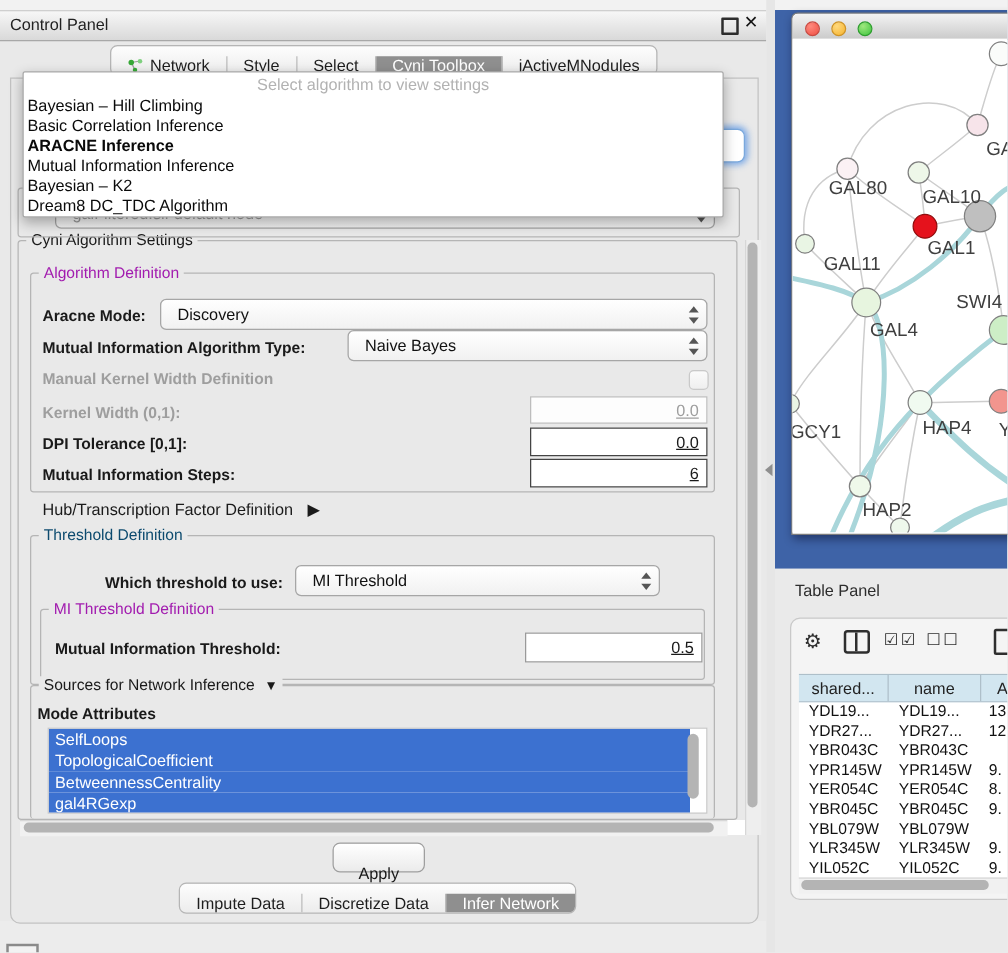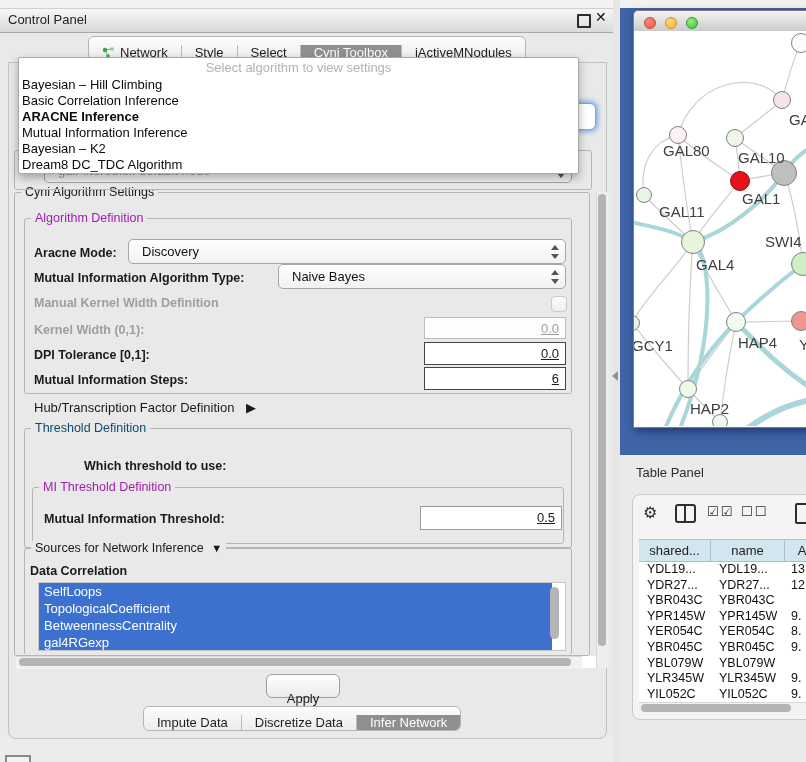--- a/index.html
+++ b/index.html
@@ -200,33 +200,37 @@
 
   <div class="abs lbl plain" style="left:34px;top:400px;">
     <span>Hub/Transcription Factor Definition</span>
     <span style="margin-left:8px;font-size:13px;">▶</span>
   </div>
 
   <div class="abs grp" style="left:24px;top:428px;width:546px;height:118px;">
     <span class="grp-label t-green">Threshold Definition</span>
   </div>
   <div class="abs lbl" style="left:84px;top:459px;">Which threshold to use:</div>
+  <div class="abs combo" style="left:236px;top:452px;width:292px;">
+    <span class="val">MI Threshold</span>
+    <span class="stepper"></span>
+  </div>
   <div class="abs grp" style="left:32px;top:487px;width:530px;height:55px;">
     <span class="grp-label t-blue">MI Threshold Definition</span>
   </div>
   <div class="abs lbl" style="left:44px;top:512px;">Mutual Information Threshold:</div>
   <div class="abs field" style="left:420px;top:506px;width:142px;height:24px;border:1px solid #9a9a9a;">0.5</div>
 
   <div class="abs grp" style="left:24px;top:548px;width:546px;height:106px;border-bottom:none;">
     <span class="grp-label">
       <span>Sources for Network Inference</span>
       <span style="font-size:11px;margin-left:4px;">▼</span>
     </span>
   </div>
-  <div class="abs lbl" style="left:30px;top:564px;">Data Correlation</div>
+  <div class="abs lbl" style="left:30px;top:564px;">Mode Attributes</div>
   <div class="abs" id="attr-list">
     <div class="li">SelfLoops</div>
     <div class="li">TopologicalCoefficient</div>
     <div class="li">BetweennessCentrality</div>
     <div class="li">gal4RGexp</div>
   </div>
   <div class="abs sb-thumb" style="left:550px;top:587px;width:9px;height:52px;"></div>
 
   <div class="abs sb-track-h" style="left:16px;top:656px;width:566px;height:12px;"></div>
   <div class="abs sb-thumb" style="left:19px;top:658px;width:552px;height:8px;"></div>

